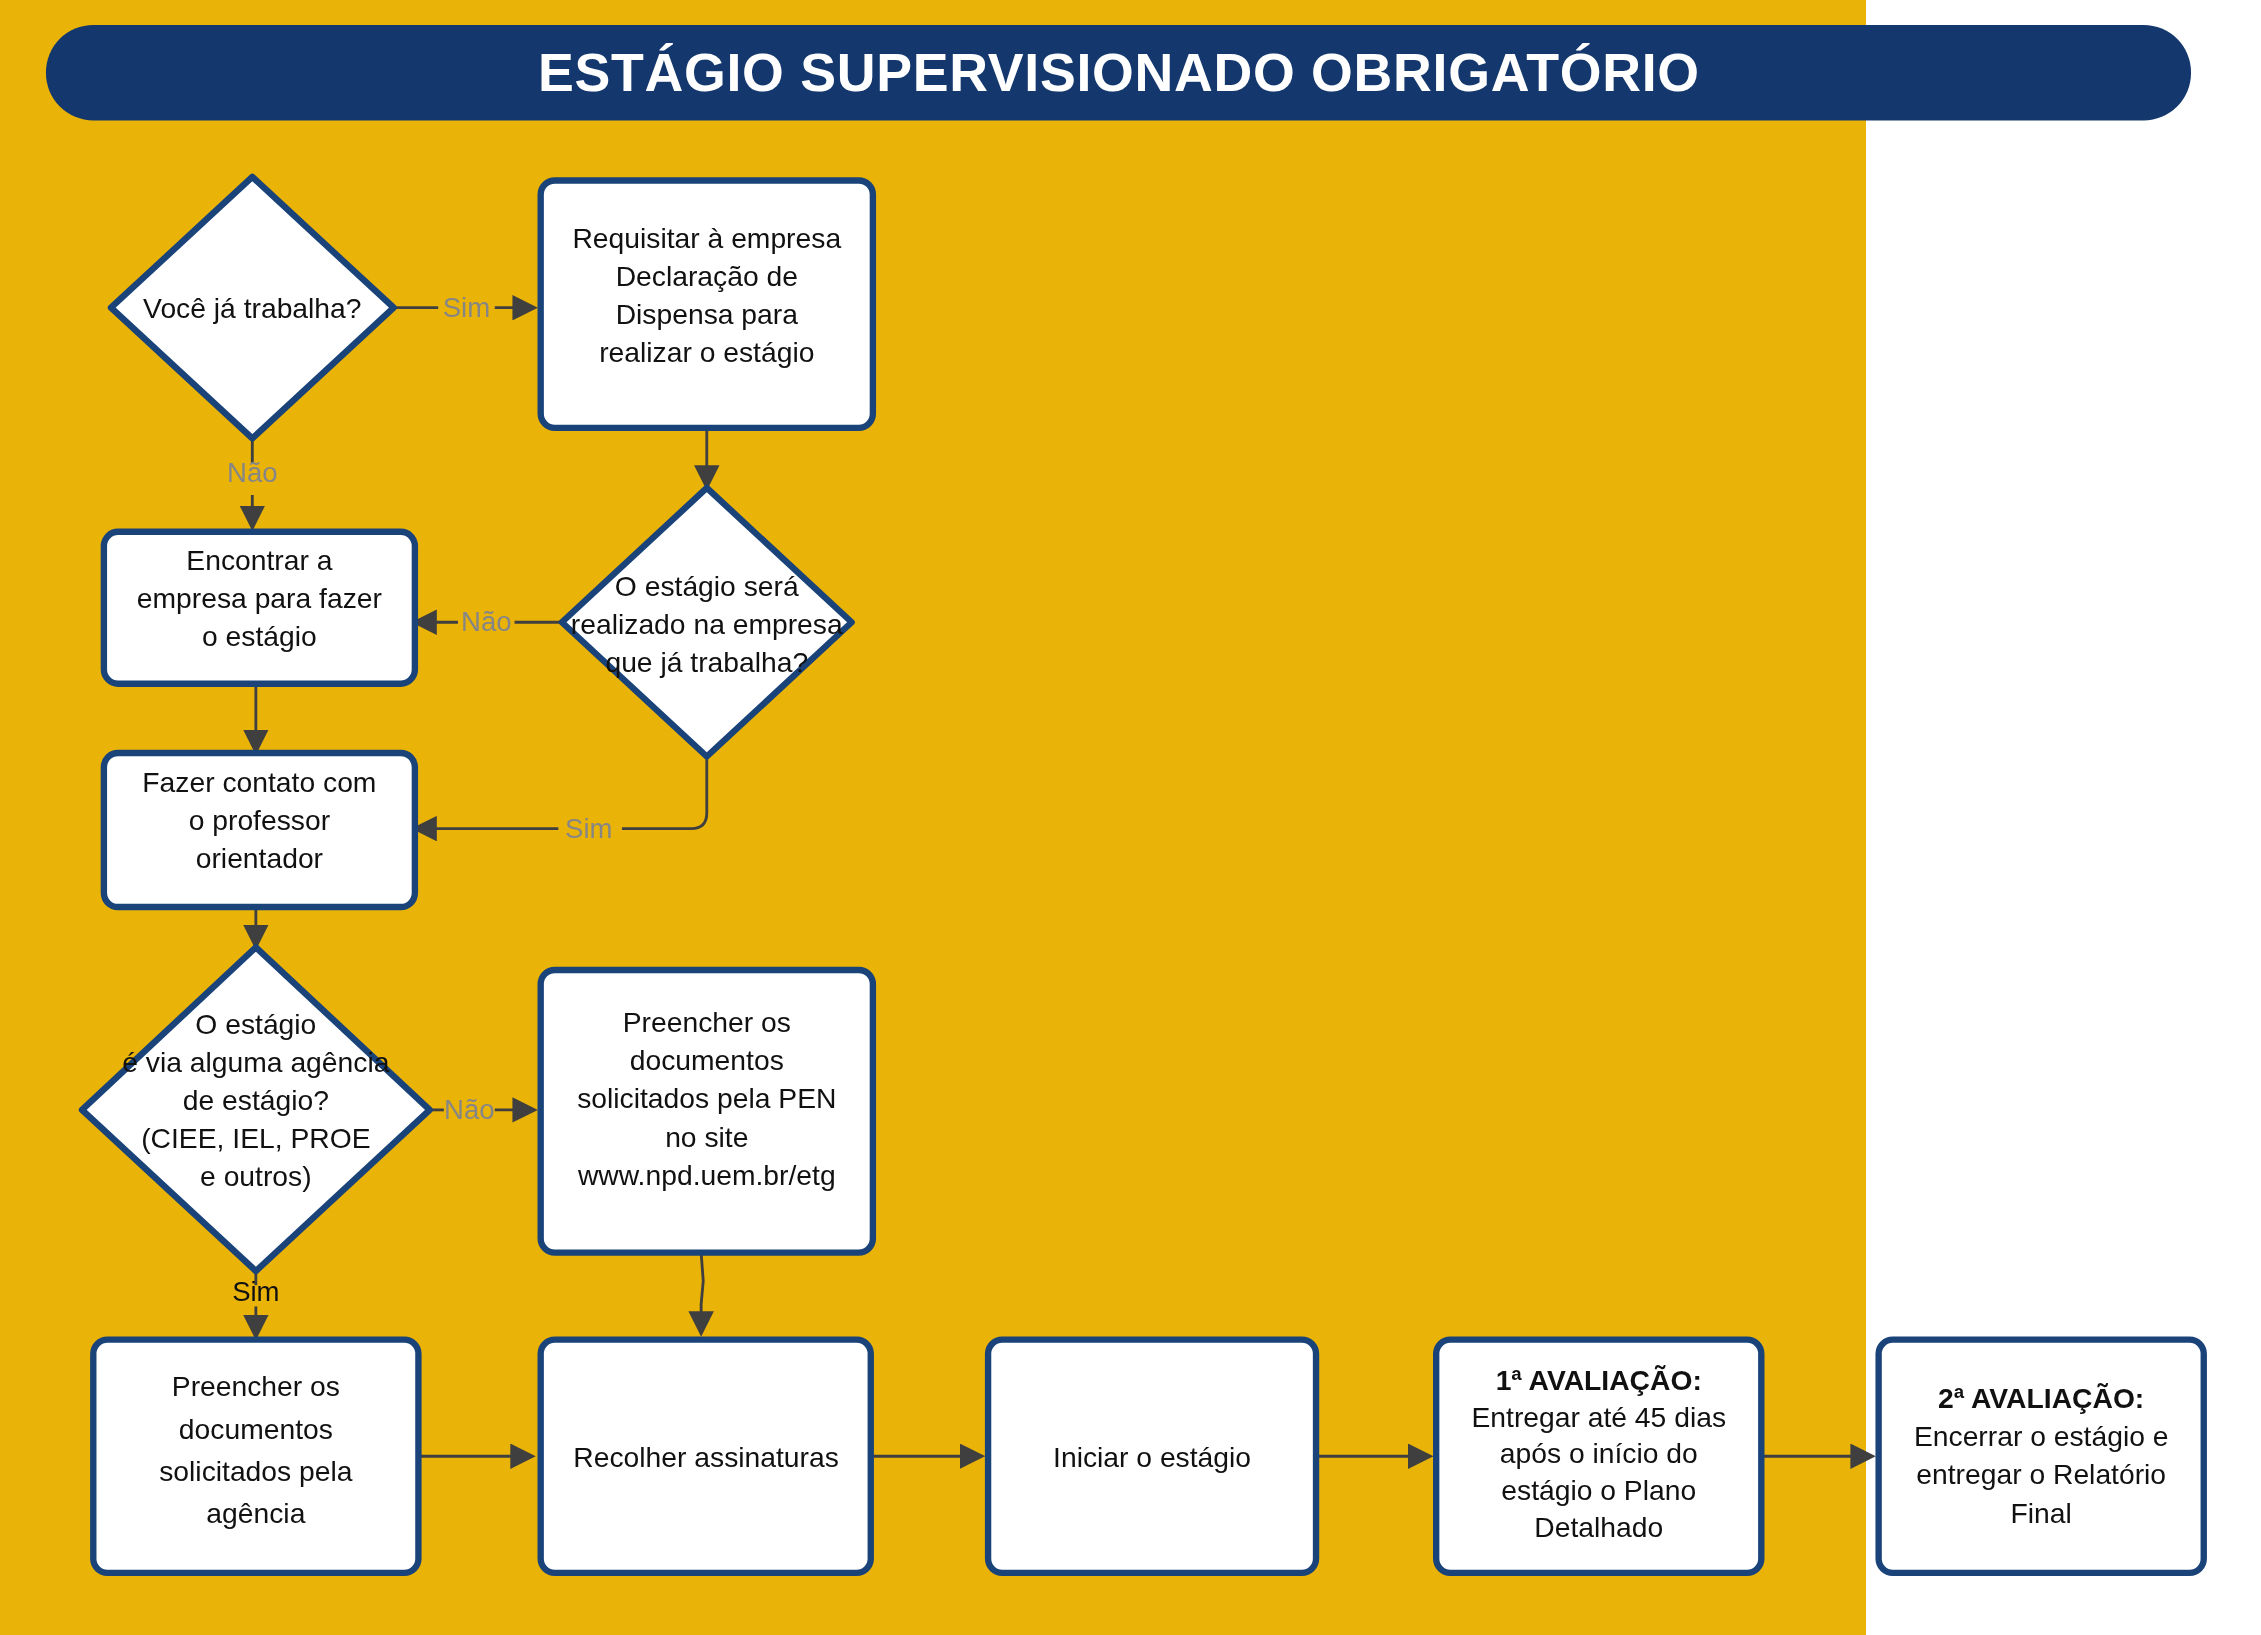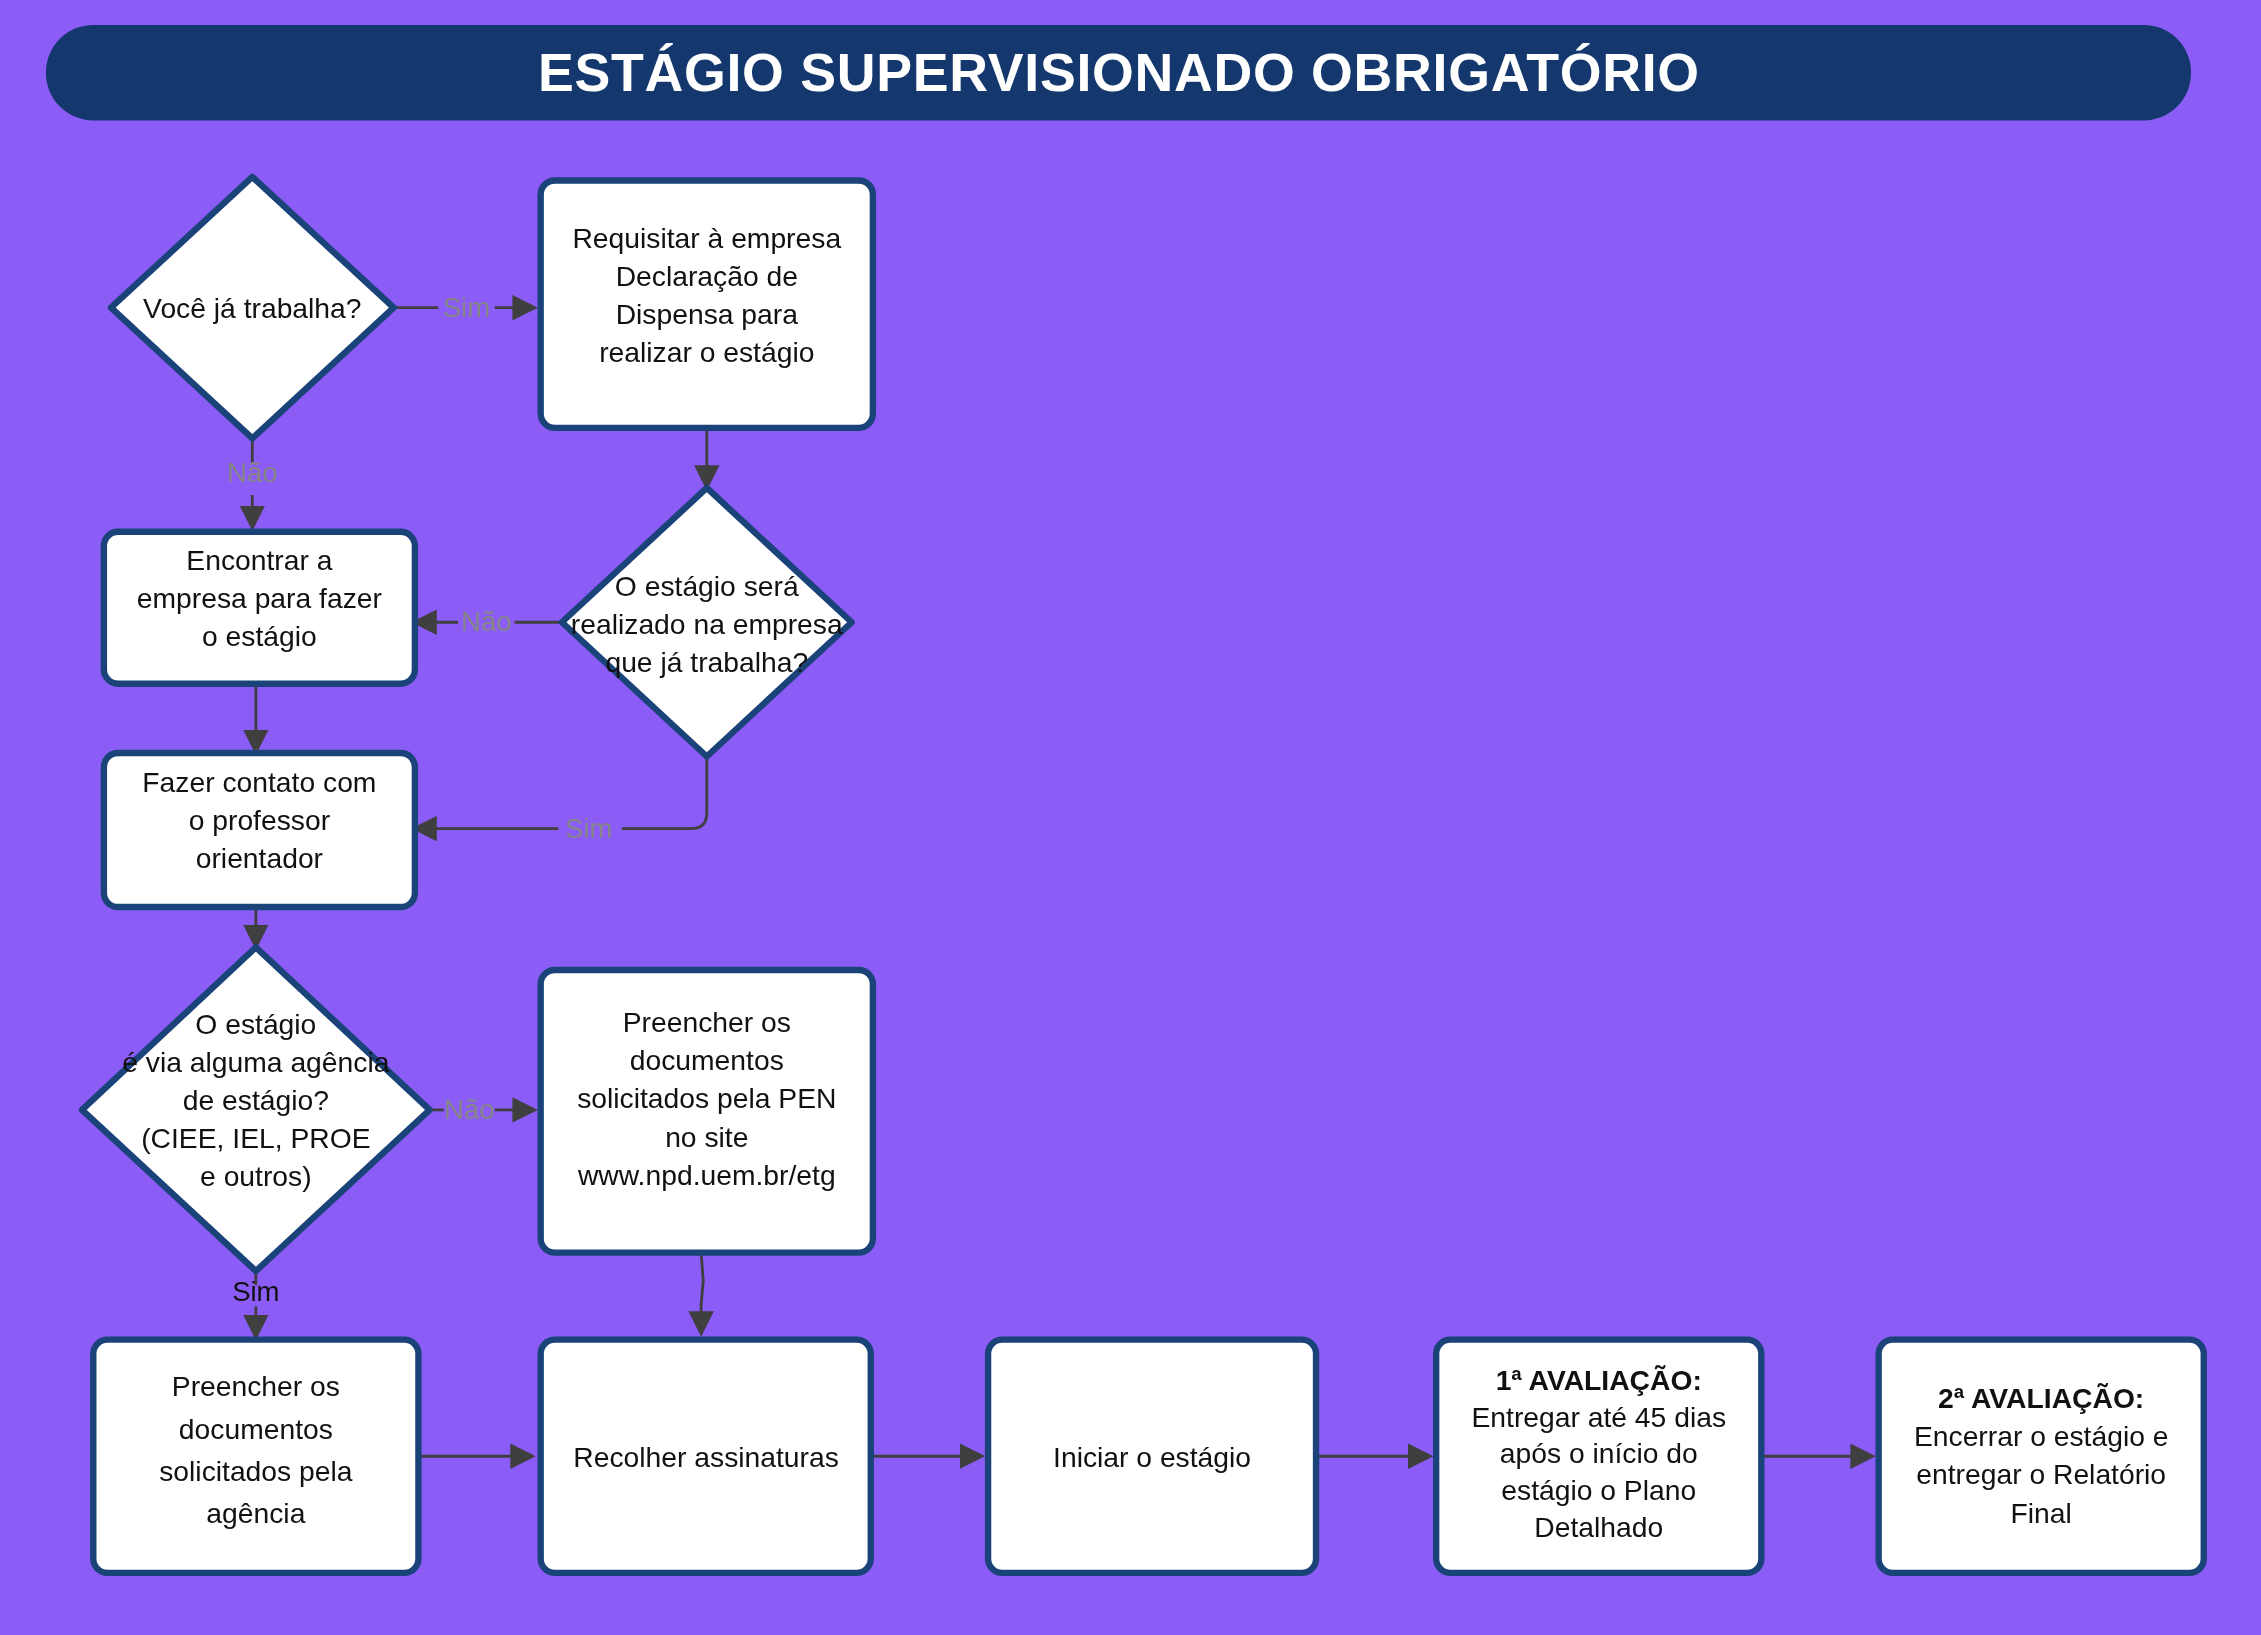--- a/index.html
+++ b/index.html
@@ -9,23 +9,23 @@
     background: #ffffff;
   }
   body {
     width: 2261px;
     height: 1636px;
     font-family: "Liberation Sans", sans-serif;
     overflow: hidden;
   }
   #flowchart-root {
     position: relative;
-    width: 2261px;
+    width: 1866px;
     height: 1636px;
-    background: #8b5cf6;
+    background: #eab308;
     text-decoration: underline;
   }
   svg.chart-canvas {
     position: absolute;
     left: 0;
     top: 0;
     width: 2261px;
     height: 1636px;
     display: block;
   }

